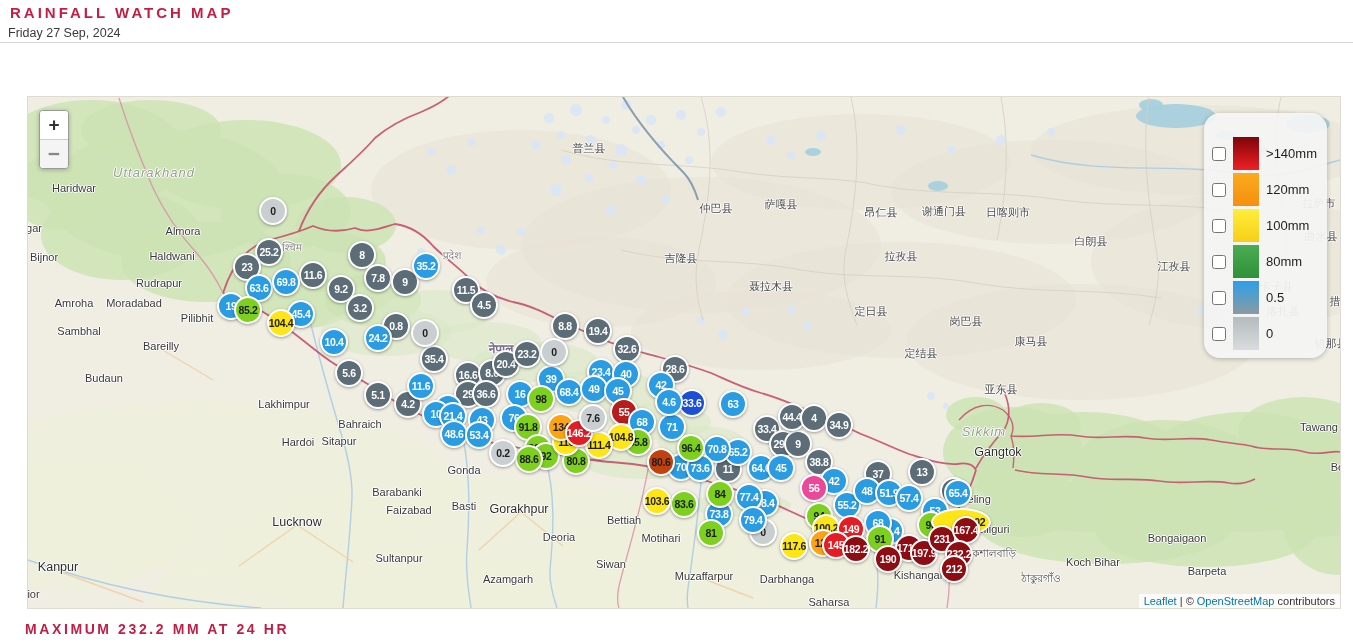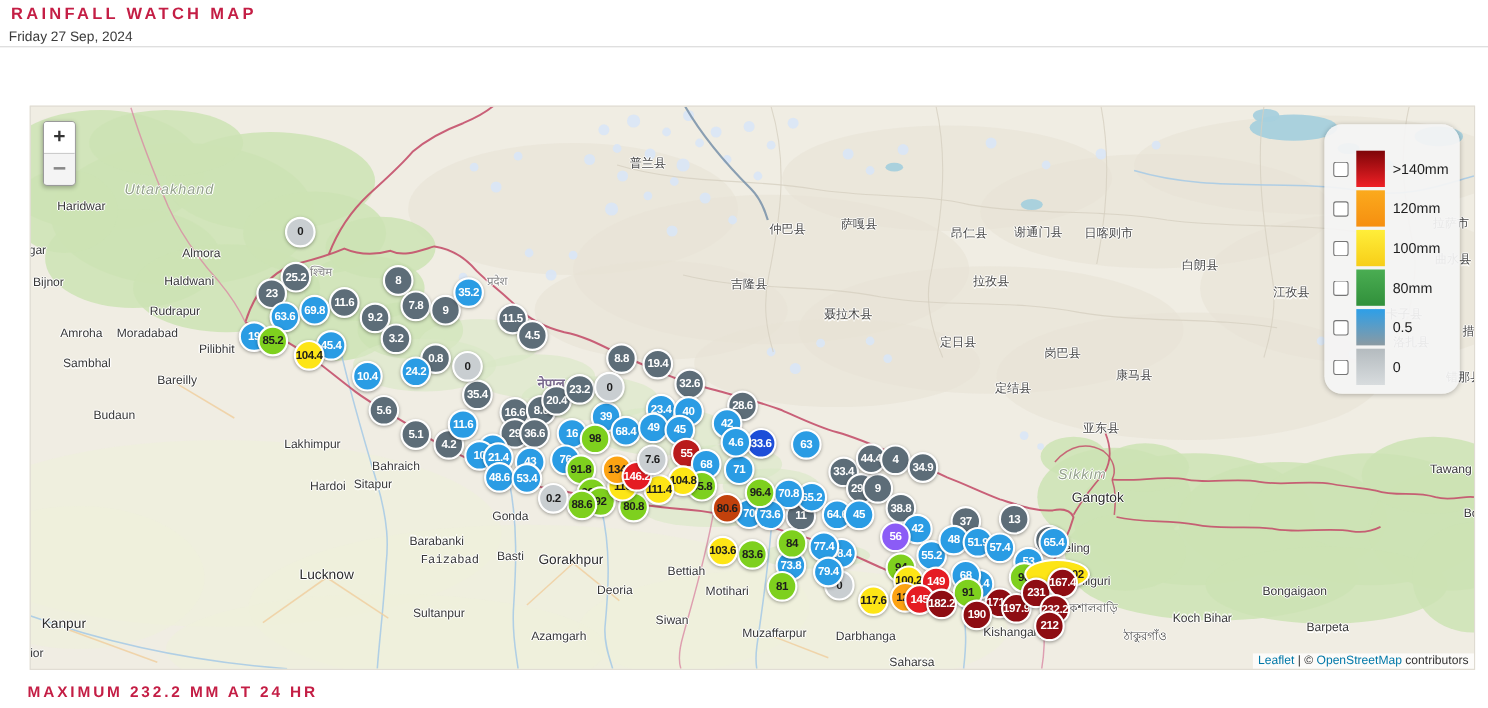--- a/index.html
+++ b/index.html
@@ -214,21 +214,21 @@
         <span class="lbl city" style="left: 270px; top: 345px;">Hardoi</span>
         <span class="lbl city" style="left: 311px; top: 344px;">Sitapur</span>
         <span class="lbl city" style="left: 256px; top: 307px;">Lakhimpur</span>
         <span class="lbl city" style="left: 332px; top: 327px;">Bahraich</span>
         <span class="lbl city" style="left: 436px; top: 373px;">Gonda</span>
         <span class="lbl city" style="left: 369px; top: 395px;">Barabanki</span>
         <span class="lbl city-lg" style="left: 269px; top: 425px;">Lucknow</span>
         <span class="lbl city-lg" style="left: 30px; top: 470px;">Kanpur</span>
         <span class="lbl city" style="left: -7px; top: 497px;">Gwalior</span>
         <span class="lbl city" style="left: 371px; top: 461px;">Sultanpur</span>
-        <span class="lbl city" style="left: 381px; top: 413px; font-family: Liberation Mono, monospace;">Faizabad</span>
+        <span class="lbl city" style="left: 381px; top: 413px;">Faizabad</span>
         <span class="lbl city" style="left: 436px; top: 409px;">Basti</span>
         <span class="lbl city-lg" style="left: 491px; top: 412px;">Gorakhpur</span>
         <span class="lbl city" style="left: 531px; top: 440px;">Deoria</span>
         <span class="lbl city" style="left: 583px; top: 467px;">Siwan</span>
         <span class="lbl city" style="left: 480px; top: 482px;">Azamgarh</span>
         <span class="lbl city" style="left: 596px; top: 423px;">Bettiah</span>
         <span class="lbl city" style="left: 633px; top: 441px;">Motihari</span>
         <span class="lbl city" style="left: 676px; top: 479px;">Muzaffarpur</span>
         <span class="lbl city" style="left: 753px; top: 482px; padding-left: 12px;">Darbhanga</span>
         <span class="lbl city" style="left: 801px; top: 505px;">Saharsa</span>
@@ -333,21 +333,21 @@
         <div class="mk" style="left: 619px; top: 274px; background: rgb(42, 156, 228);">42</div>
         <div class="mk" style="left: 627px; top: 291px; background: rgb(42, 156, 228);">4.6</div>
         <div class="mk" style="left: 691px; top: 293px; background: rgb(42, 156, 228);">63</div>
         <div class="mk" style="left: 696px; top: 341px; background: rgb(42, 156, 228);">65.2</div>
         <div class="mk" style="left: 675px; top: 338px; background: rgb(42, 156, 228);">70.8</div>
         <div class="mk" style="left: 639px; top: 356px; background: rgb(42, 156, 228);">70</div>
         <div class="mk" style="left: 658px; top: 357px; background: rgb(42, 156, 228);">73.6</div>
         <div class="mk" style="left: 719px; top: 357px; background: rgb(42, 156, 228);">64.6</div>
         <div class="mk" style="left: 739px; top: 357px; background: rgb(42, 156, 228);">45</div>
         <div class="mk" style="left: 792px; top: 370px; background: rgb(42, 156, 228);">42</div>
-        <div class="mk" style="left: 772px; top: 377px; background: #8b5cf6;">56</div>
+        <div class="mk" style="left: 772px; top: 377px; background: #ec4899;">56</div>
         <div class="mk" style="left: 723px; top: 392px; background: rgb(42, 156, 228);">48.4</div>
         <div class="mk" style="left: 707px; top: 386px; background: rgb(42, 156, 228);">77.4</div>
         <div class="mk" style="left: 677px; top: 403px; background: rgb(42, 156, 228);">73.8</div>
         <div class="mk" style="left: 711px; top: 409px; background: rgb(42, 156, 228);">79.4</div>
         <div class="mk" style="left: 805px; top: 394px; background: rgb(42, 156, 228);">55.2</div>
         <div class="mk" style="left: 825px; top: 380px; background: rgb(42, 156, 228);">48</div>
         <div class="mk" style="left: 847px; top: 382px; background: rgb(42, 156, 228);">51.9</div>
         <div class="mk" style="left: 867px; top: 387px; background: rgb(42, 156, 228);">57.4</div>
         <div class="mk" style="left: 892px; top: 382px; background: rgb(42, 156, 228); margin-left: 24px;">65.4</div>
         <div class="mk" style="left: 893px; top: 400px; background: rgb(42, 156, 228);">53</div>

